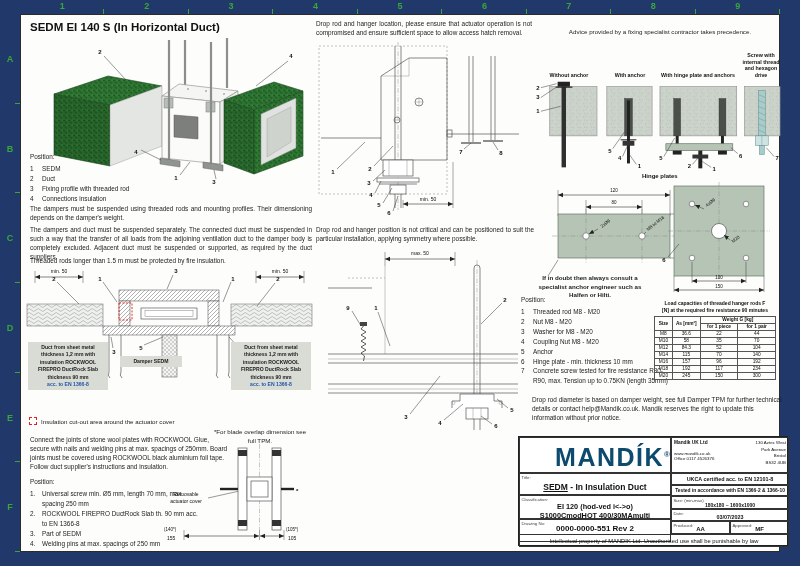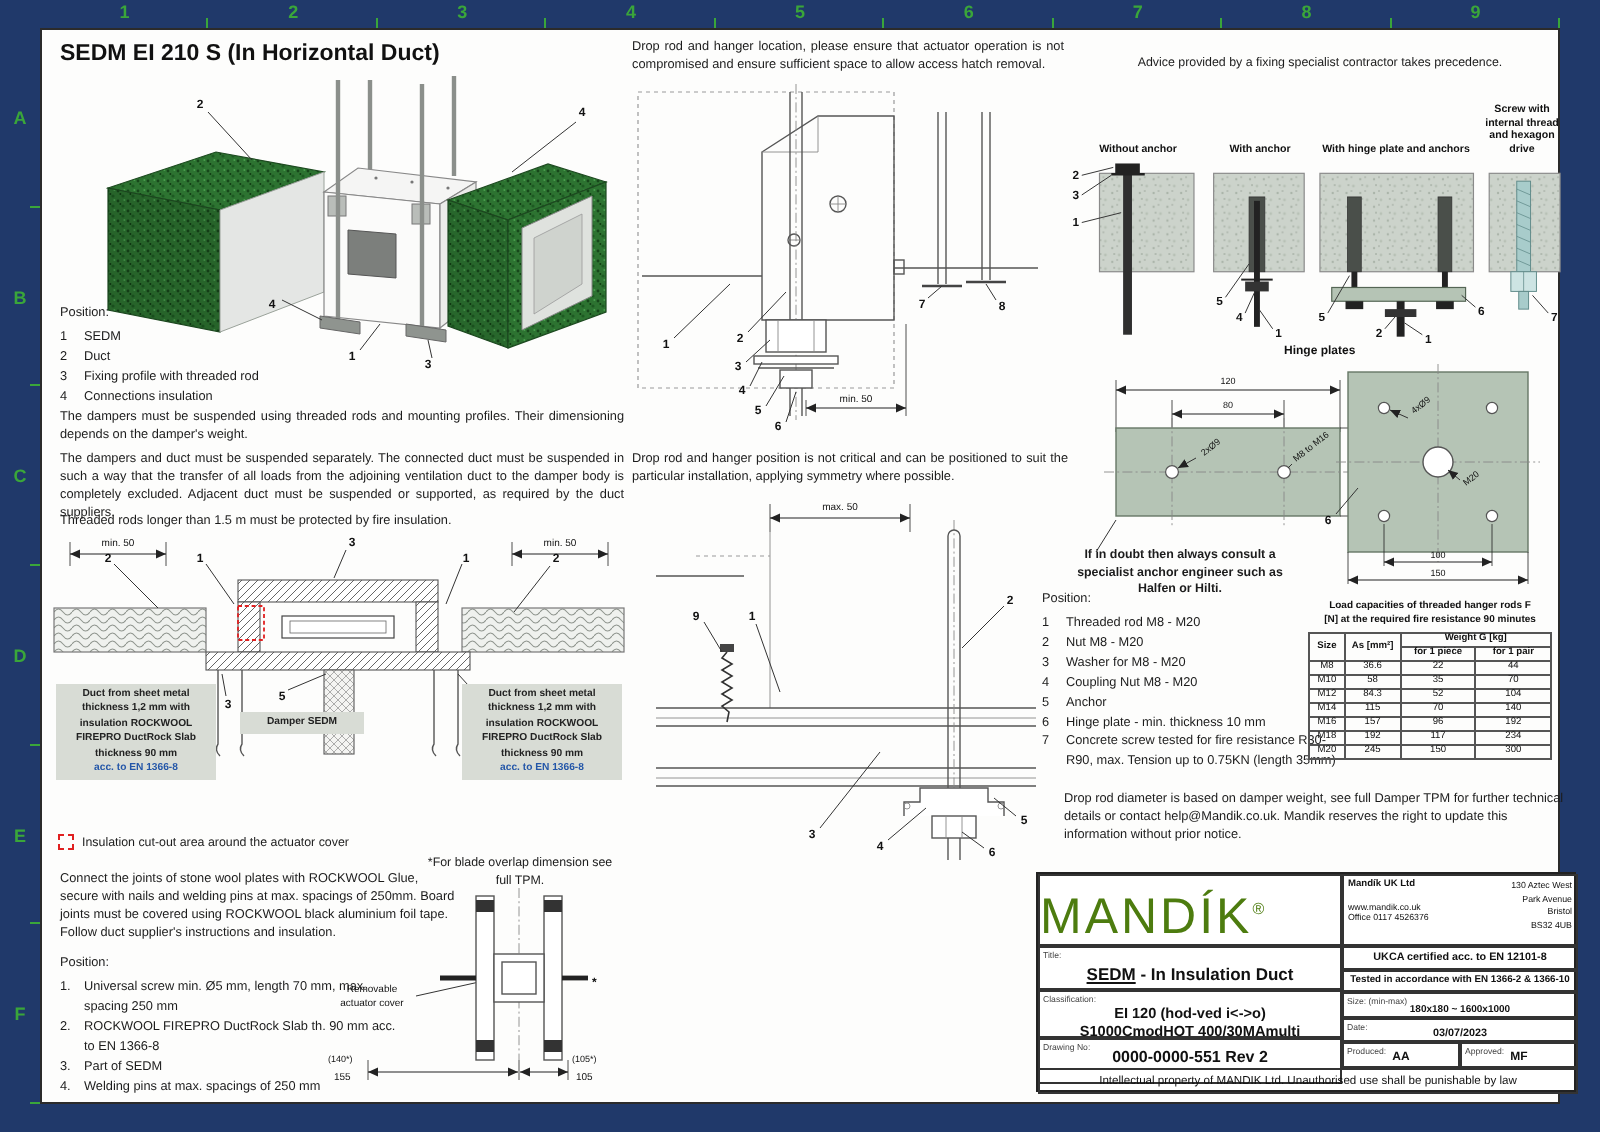--- a/index.html
+++ b/index.html
@@ -35,21 +35,21 @@
 #loadtable{left:652px;top:300px;width:126px}
 .ltt{font-size:5px;font-weight:bold;text-align:center;line-height:1.35;color:#111;margin-bottom:2px}
 table.lt{border-collapse:collapse;width:122px;margin:0 auto;font-size:4.8px;color:#111}
 table.lt th,table.lt td{border:0.7px solid #555;text-align:center;padding:0.5px 1px}
 table.lt th{font-weight:bold}
 
 #tb{left:518px;top:436px;width:270px;height:110px;background:#fff;border:1.3px solid #222;font-size:5px;color:#111}
 .cell{position:absolute;border:0.6px solid #333}
 .lbl{position:absolute;left:1.5px;top:1px;font-size:4.3px;color:#444}
 .cv{width:100%;text-align:center;font-weight:bold}
-#logo{font-size:25px;font-weight:normal;color:#4d7c0f;letter-spacing:1.5px;text-align:left;line-height:34px}
+#logo{font-size:25px;font-weight:bold;color:#0c4a6e;letter-spacing:1.5px;text-align:right;line-height:34px}
 #logo sup{font-size:8px;letter-spacing:0}
 
 svg{position:absolute;overflow:visible}
 svg text{font-family:"Liberation Sans",sans-serif}
 .ct{font-size:6px;font-weight:bold;fill:#111}
 .dt{font-size:5px;fill:#111}
 .d45{font-size:4.5px;fill:#111}
 .ln{stroke:#555;stroke-width:.7;fill:none}
 .lnf{stroke:#555;stroke-width:.7;fill:#fff}
 .thin{stroke:#888;stroke-width:.45;fill:none}
@@ -116,21 +116,21 @@
 </div>
 <div id="rows">
 <span>A</span>
       <span>B</span>
       <span>C</span>
       <span>D</span>
       <span>E</span>
       <span>F</span>
 </div>
 
-<h1>SEDM EI 210 S (In Horizontal Duct)</h1>
+<h1>SEDM EI 140 S (In Horizontal Duct)</h1>
 
 <svg style="left:48px;top:34px" width="255" height="150" viewBox="0 0 255 150">
   <line x1="137" y1="6" x2="137" y2="52" class="rod"></line>
       <line x1="179" y1="4" x2="179" y2="54" class="rod"></line>
   <polygon points="6,60 60,42 114,52 62,71" class="grn"></polygon>
   <polygon points="6,60 62,71 62,132 6,121" class="grn"></polygon>
   <polygon points="6,60 62,71 62,132 6,121" fill="#000" opacity=".13"></polygon>
   <polygon points="62,71 114,52 114,112 62,132" fill="#e4e6e4" stroke="#9aa29a" stroke-width=".5"></polygon>
   <polygon points="114,62 131,50 190,57 172,68" fill="#f5f5f4" stroke="#888" stroke-width=".6"></polygon>
   <polygon points="114,62 172,68 172,130 114,124" fill="#fbfbfa" stroke="#888" stroke-width=".6"></polygon>

